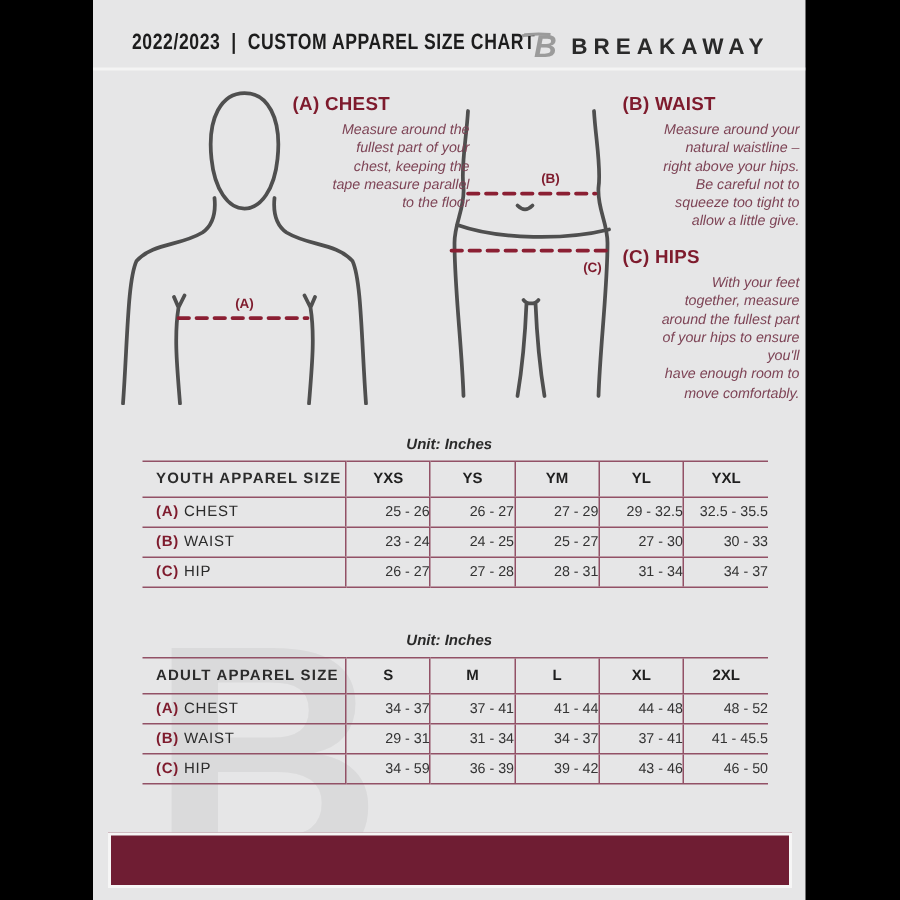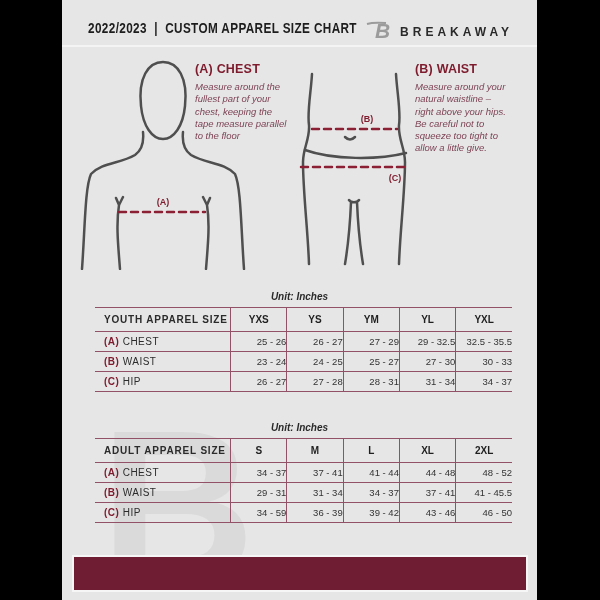--- a/index.html
+++ b/index.html
@@ -12,35 +12,35 @@
     font-family:"Liberation Sans",sans-serif;}
   .page{position:absolute;left:62px;top:0;width:475px;height:600px;
     background:var(--page-background);overflow:hidden;}
 
   
   .hdr{position:absolute;left:0;top:0;width:100%;height:45px;}
   .doc-title{position:absolute;left:26px;top:20px;font-size:12.5px;font-weight:800;
     color:#1d1d1d;letter-spacing:.4px;white-space:pre;display:inline-block;
     transform:scale(.94,1.18);transform-origin:left top;}
   .brand-wrap{position:absolute;right:24px;top:17px;display:flex;align-items:center;gap:7px;}
-  .brand-name{font-size:12px;font-weight:700;letter-spacing:4px;color:#2a2a2a;padding-top:4px;}
+  .brand-name{font-size:15px;font-weight:700;letter-spacing:4px;color:#2a2a2a;padding-top:4px;}
   .hdr-divider{position:absolute;left:0;top:45px;width:100%;height:2px;background:#f4f4f4;}
 
   
   .fig{position:absolute;}
   .fig path,.fig line{fill:none;stroke:var(--figure-outline);stroke-width:2.5;
     stroke-linecap:round;stroke-linejoin:round;}
   .fig .dash{stroke:var(--dash-line);stroke-dasharray:7 5;stroke-width:2.5;}
   .fig text{font-family:"Liberation Sans",sans-serif;font-size:9px;font-weight:700;
     fill:var(--maroon-heading);text-anchor:middle;}
   .measure-block{position:absolute;width:118px;}
   .measure-block h3{font-size:12.5px;font-weight:800;color:var(--maroon-heading);
     letter-spacing:.2px;}
   .measure-block p{margin-top:5px;font-size:9.5px;line-height:12.3px;font-style:italic;
-    color:var(--plum-text);white-space:pre-line;}
+    color:var(--plum-text);white-space:pre-line;text-align:right;}
 
   
   .tbl-title{position:absolute;width:100%;text-align:center;font-size:10.5px;
     font-weight:700;letter-spacing:.3px;color:#1f1f1f;}
   .tbl-unit{position:absolute;width:100%;text-align:center;font-size:10px;
     font-style:italic;font-weight:600;color:#2a2a2a;}
   table{position:absolute;left:33px;width:417px;border-collapse:collapse;z-index:1;}
   th,td{border-top:1.5px solid var(--table-border);border-bottom:1.5px solid var(--table-border);
     text-align:center;vertical-align:middle;background:transparent;}
   th+th,td+td{border-left:1.5px solid var(--table-border);}
@@ -105,20 +105,30 @@
   </div>
   <div class="measure-block" style="left:353px;top:62px">
     <h3>(B) WAIST</h3>
     <p>Measure around your
 natural waistline –
 right above your hips.
 Be careful not to
 squeeze too tight to
 allow a little give.</p>
   </div>
+  <div class="measure-block" style="left:353px;top:164px">
+    <h3>(C) HIPS</h3>
+    <p>With your feet
+together, measure
+around the fullest part
+of your hips to ensure
+you'll
+have enough room to
+move comfortably.</p>
+  </div>
 
   <div class="watermark">B</div>
 
   <div class="tbl-unit" style="top:291px">Unit: Inches</div>
   <table style="top:307px">
       <thead>
         <tr>
           <th class="label-col">YOUTH APPAREL SIZE</th>
           <th>YXS</th>
           <th>YS</th>

